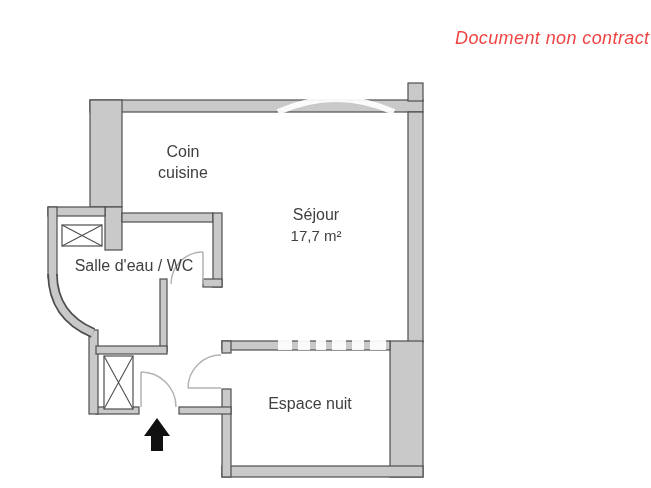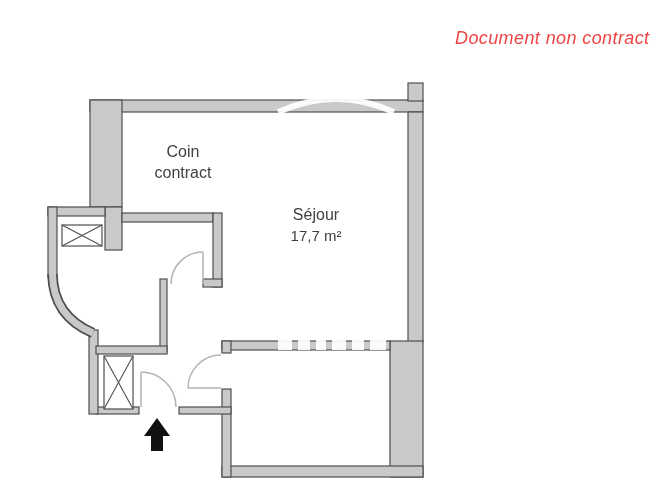--- a/index.html
+++ b/index.html
@@ -126,29 +126,31 @@
     <g>
       <path class="door" d="M 141,372 L 141,407"></path>
       <path class="door" d="M 141,372 A 35,35 0 0 1 176,407"></path>
     </g>
 
     <path class="arrow" d="M 157,418 L 170,436 L 163,436 L 163,451 L 151,451 L 151,436 L 144,436 Z"></path>
   </svg>
 
   <div class="room-label" style="left:183px; top:141px;">
     <span class="room-name">Coin</span>
-    <span class="room-name">contract</span>
+    <span class="room-name">cuisine</span>
   </div>
 
   <div class="room-label" style="left:316px; top:204px;text-align:center;">
     <span class="room-name">Séjour</span>
     <span class="room-area">17,7 m²</span>
   </div>
 
   <div class="room-label" style="left:134px; top:255px;">
+    <span class="room-name">Salle d'eau / WC</span>
   </div>
 
   <div class="room-label" style="left:310px; top:393px;">
+    <span class="room-name">Espace nuit</span>
   </div>
 
   <div class="disclaimer">Document non contract</div>
 
 </div>
 
 </body></html>

